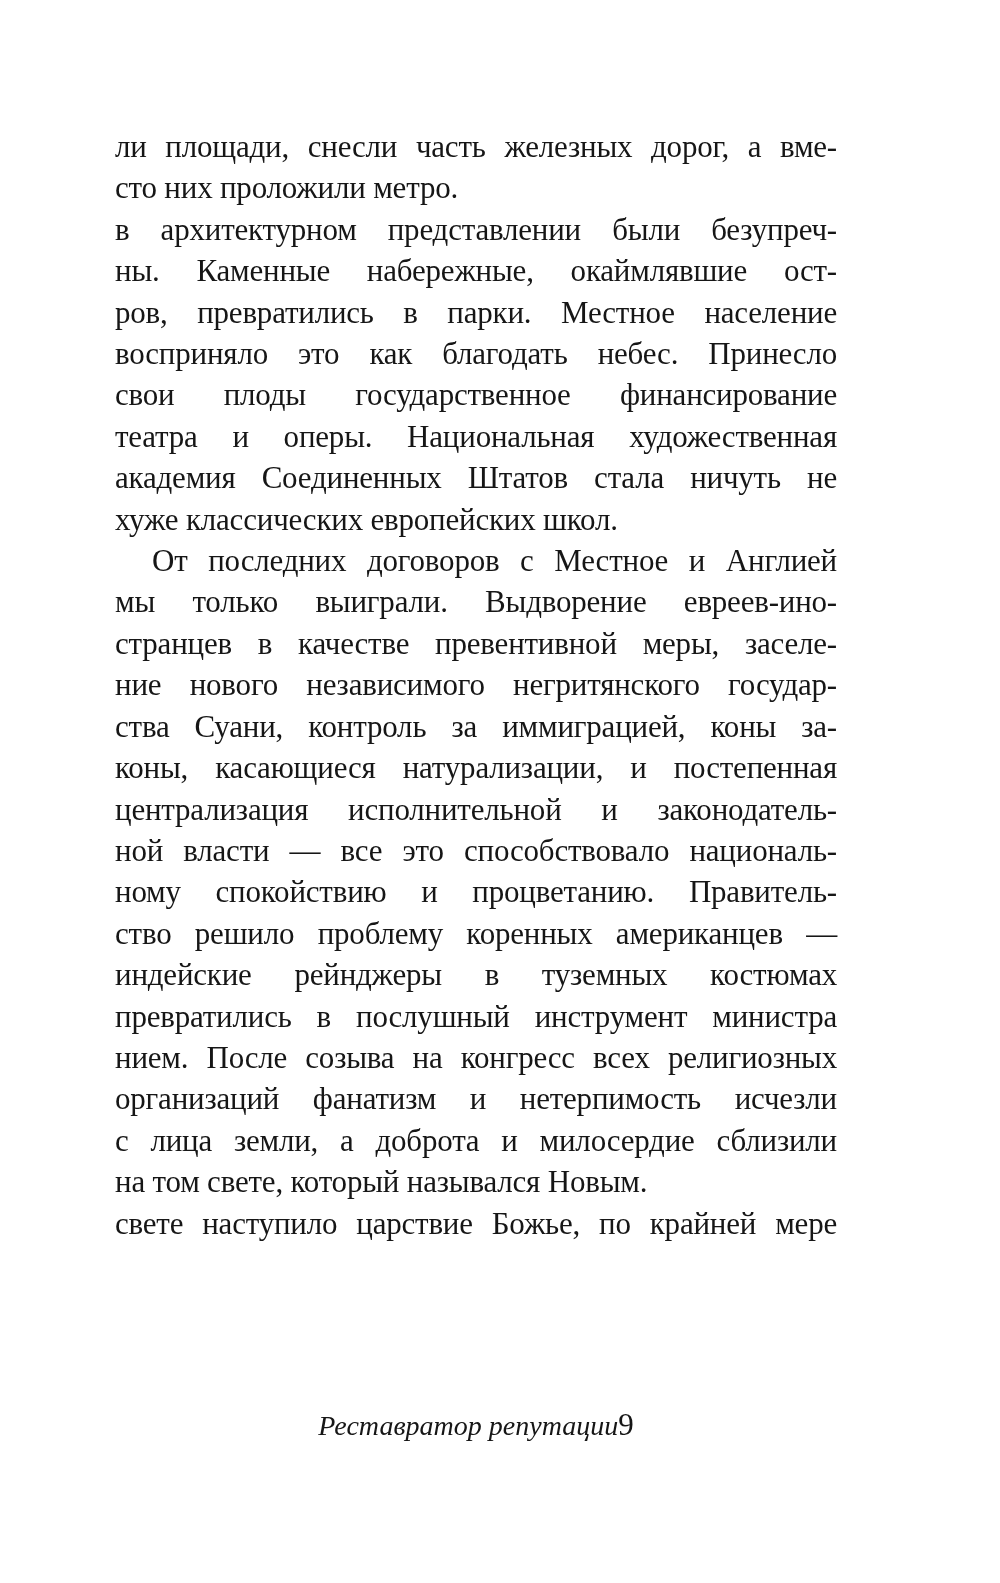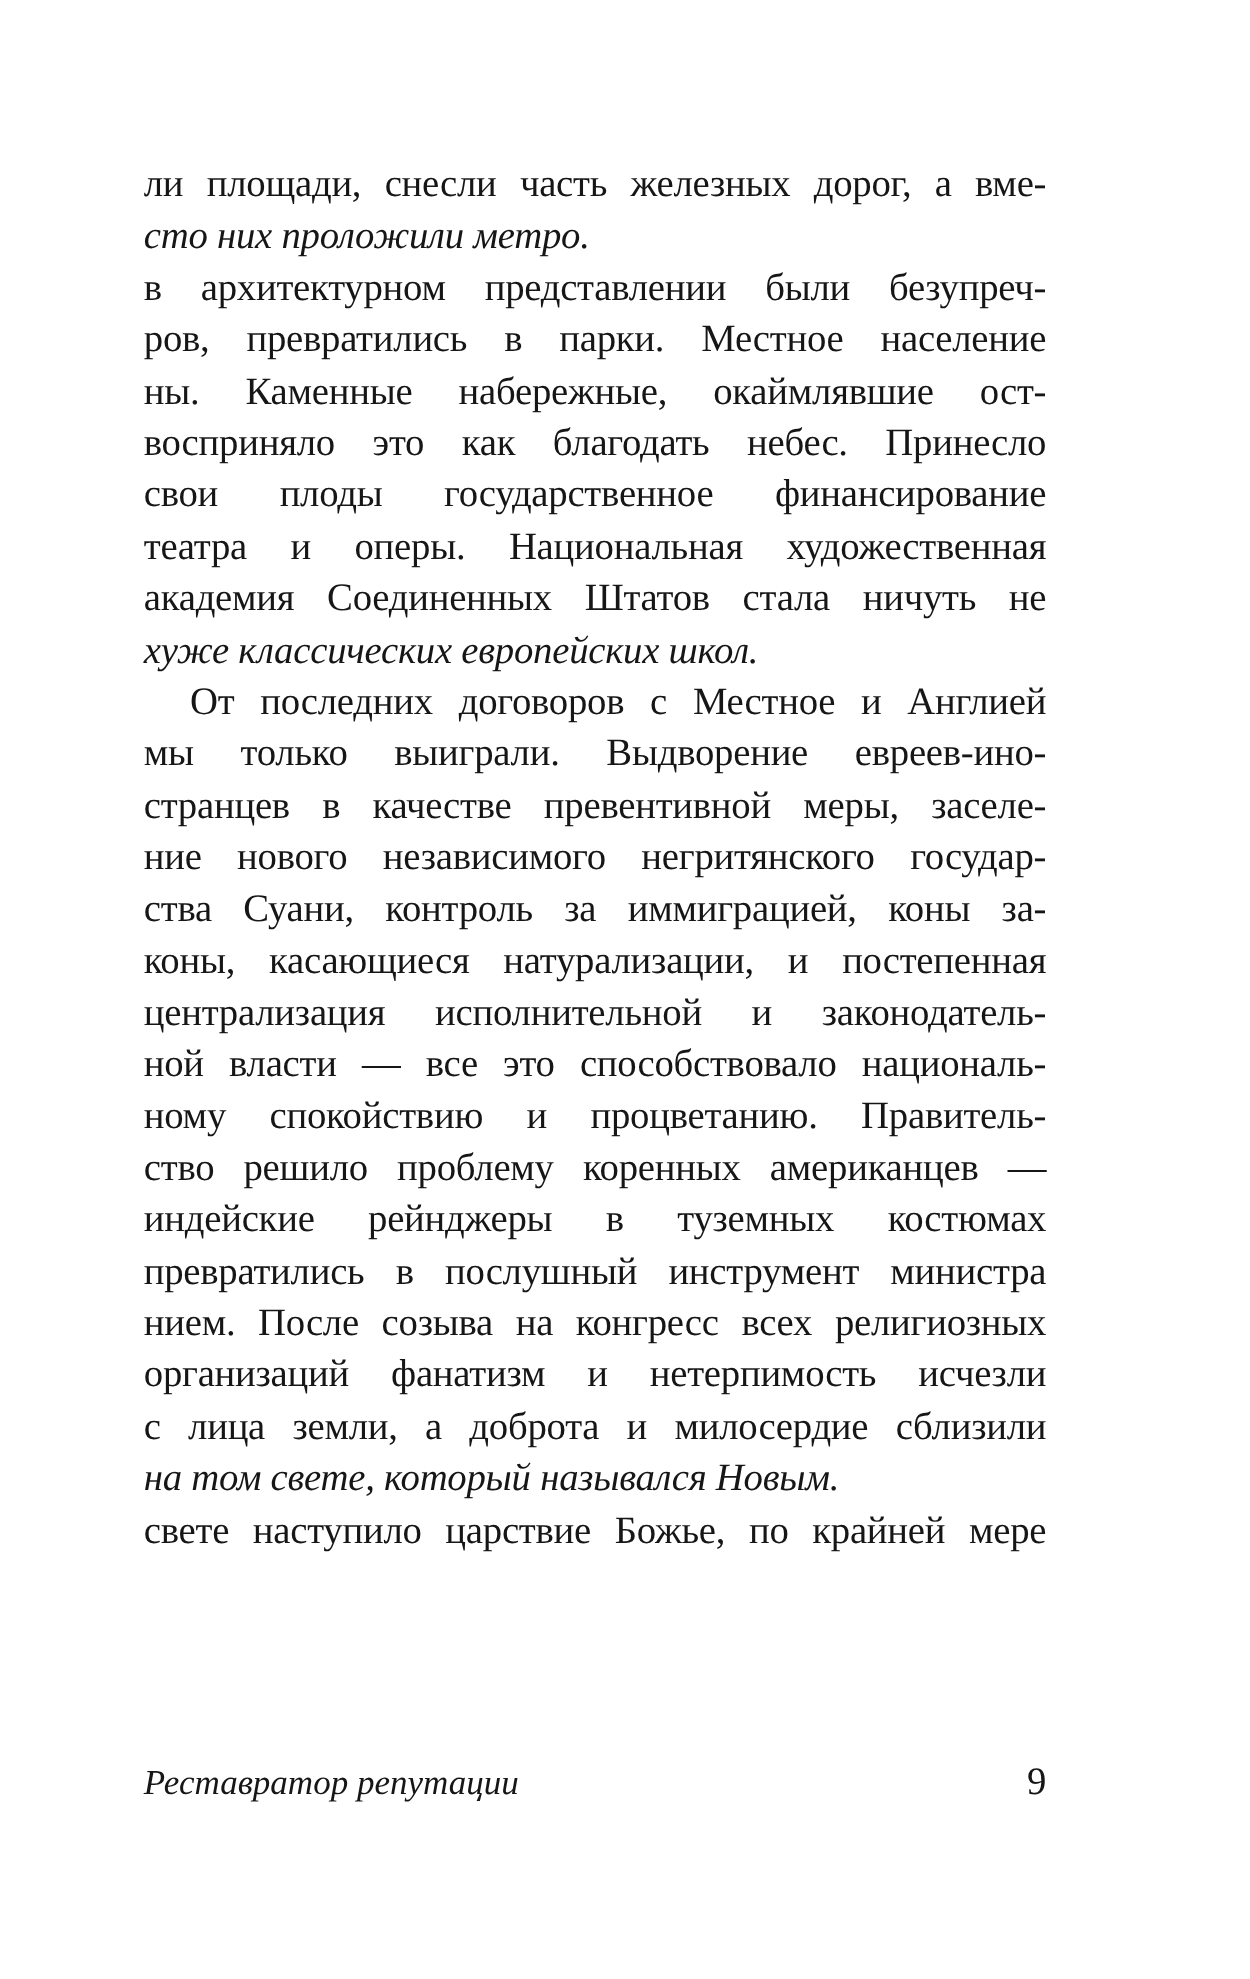--- a/index.html
+++ b/index.html
@@ -24,32 +24,31 @@
   }
   .line {
     font-size: 31px;
     line-height: 41.4px;
     text-align: justify;
     text-align-last: justify;
     letter-spacing: -0.2px;
   }
   .line.end {
     text-align-last: left;
-    font-style: italic;
   }
   .line.indent {
     text-indent: 37px;
   }
   .footer {
     position: absolute;
     left: 115px;
     top: 1405px;
     width: 722px;
     display: flex;
-    justify-content: space-between;
+    justify-content: center;
     align-items: baseline;
   }
   .running-title {
     font-style: italic;
     font-size: 28px;
     line-height: 40px;
   }
   .page-number {
     font-size: 31px;
     line-height: 40px;
@@ -57,22 +56,22 @@
 </style>
 </head>
 <body>
 
 <div class="page">
 
   <div class="body-text">
     <div class="line">ли площади, снесли часть железных дорог, а вме-</div>
     <div class="line end">сто них проложили метро.</div>
     <div class="line">в архитектурном представлении были безупреч-</div>
+    <div class="line">ны. Каменные набережные, окаймлявшие ост-</div>
     <div class="line">ров, превратились в парки. Местное население</div>
-    <div class="line">ны. Каменные набережные, окаймлявшие ост-</div>
     <div class="line">восприняло это как благодать небес. Принесло</div>
     <div class="line">свои плоды государственное финансирование</div>
     <div class="line">театра и оперы. Национальная художественная</div>
     <div class="line">академия Соединенных Штатов стала ничуть не</div>
     <div class="line end">хуже классических европейских школ.</div>
     <div class="line indent">От последних договоров с Местное и Англией</div>
     <div class="line">мы только выиграли. Выдворение евреев-ино-</div>
     <div class="line">странцев в качестве превентивной меры, заселе-</div>
     <div class="line">ние нового независимого негритянского государ-</div>
     <div class="line">ства Суани, контроль за иммиграцией, коны за-</div>

